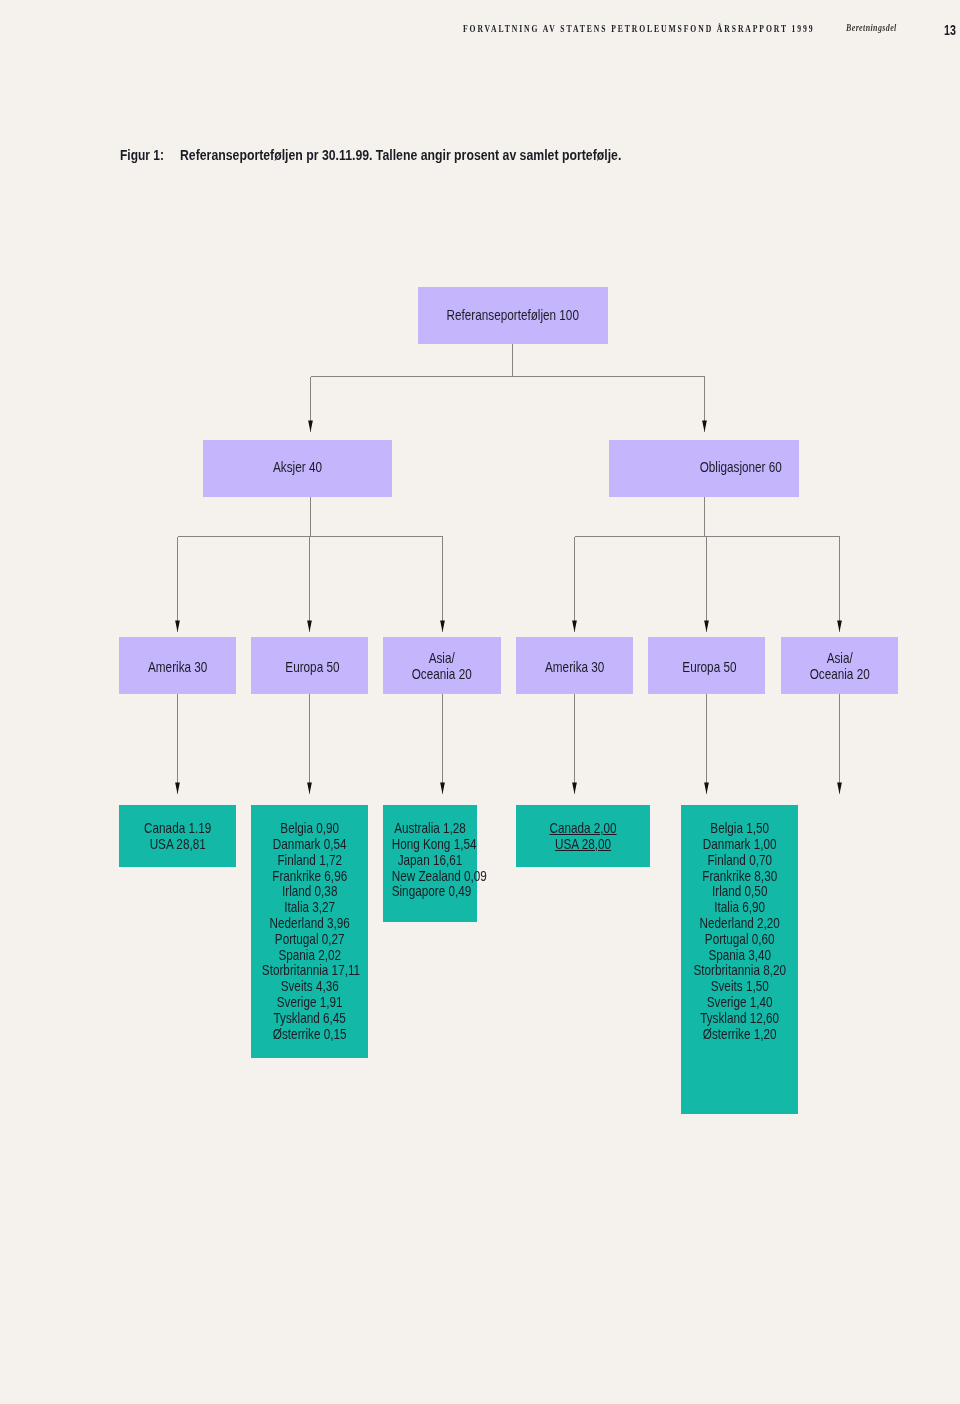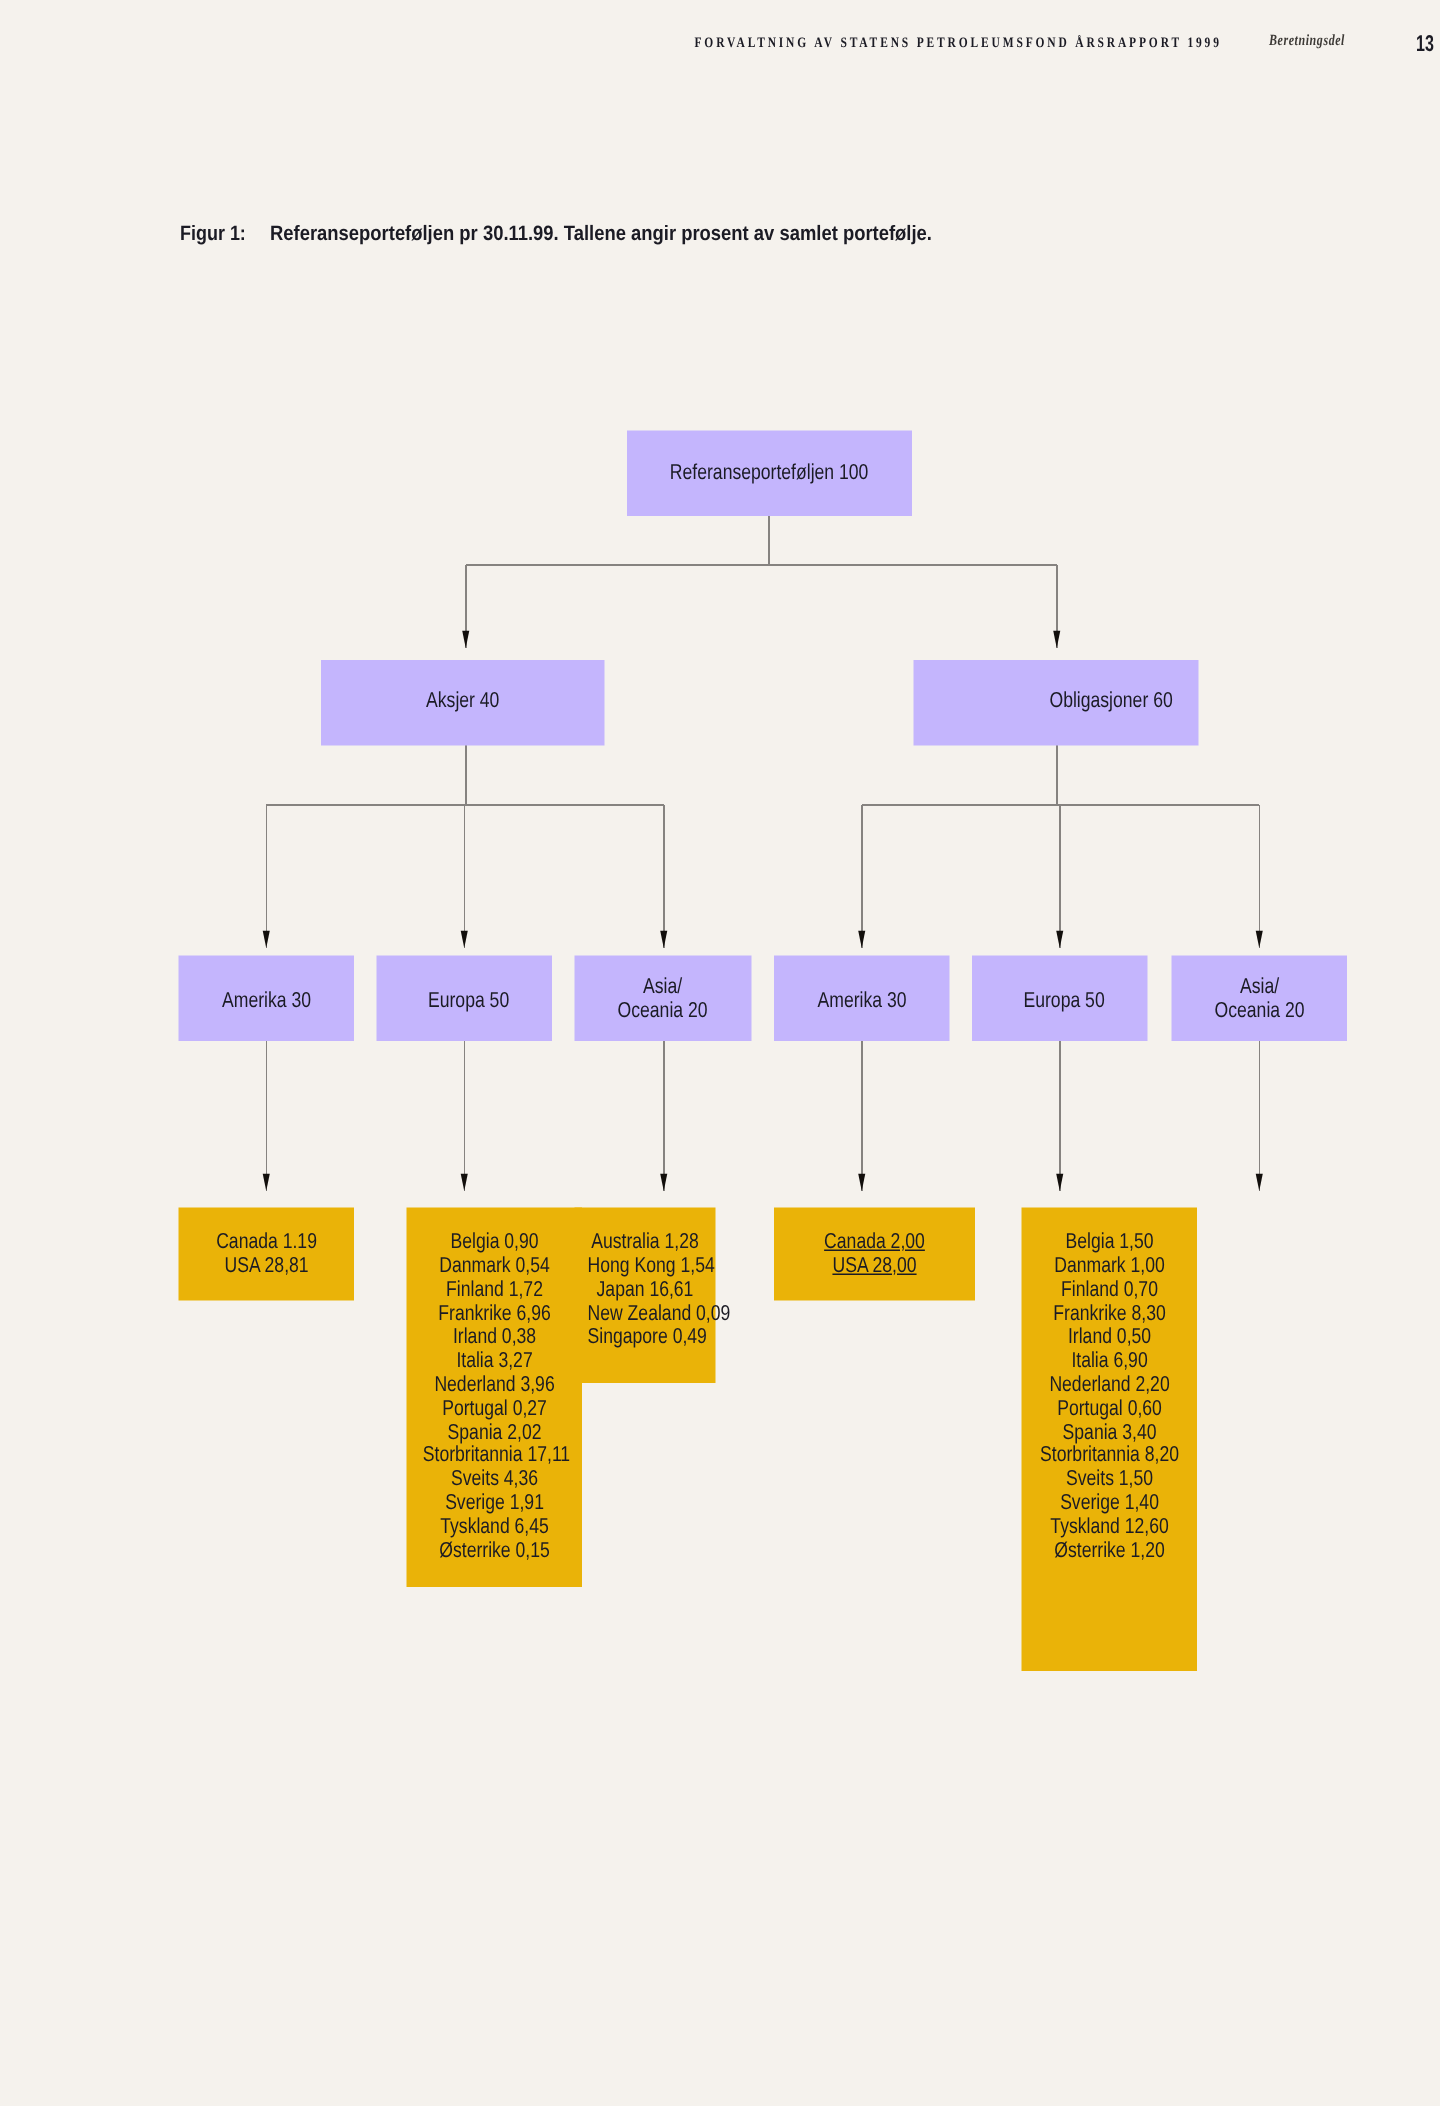--- a/index.html
+++ b/index.html
@@ -59,21 +59,21 @@
     box-sizing:border-box;
   }
   .node > span {
     font-size:14.4px; line-height:15.8px;
     white-space:pre-line;
     display:block;
     transform:scaleX(0.815);
   }
   .list-node {
     position:absolute;
-    background:#eab308;
+    background:#14b8a6;
     color:#1b1b24;
     text-align:center;
     box-sizing:border-box;
     padding-top:16.2px;
   }
   .list-node > div {
     font-size:14.4px; line-height:15.8px;
     transform:scaleX(0.815);
     white-space:nowrap;
   }
@@ -124,21 +124,21 @@
         <path d="M309.50 794.00 L307.15 782.50 L311.85 782.50 Z" fill="#120f0c" stroke="none"></path>
         <path d="M442.50 794.00 L440.15 782.50 L444.85 782.50 Z" fill="#120f0c" stroke="none"></path>
         <path d="M574.50 794.00 L572.15 782.50 L576.85 782.50 Z" fill="#120f0c" stroke="none"></path>
         <path d="M706.50 794.00 L704.15 782.50 L708.85 782.50 Z" fill="#120f0c" stroke="none"></path>
         <path d="M839.50 794.00 L837.15 782.50 L841.85 782.50 Z" fill="#120f0c" stroke="none"></path>
       </g>
     </svg>
     <div class="node" style="left:418.0px; top:287.0px; width:189.5px; height:56.5px; padding-top:20.8px;">
       <span>Referanseporteføljen 100</span>
     </div>
-    <div class="node" style="left:214px; top:440.0px; width:189.0px; height:56.5px; padding-top:20.0px; padding-left:0.0px;">
+    <div class="node" style="left:203px; top:440.0px; width:189.0px; height:56.5px; padding-top:20.0px; padding-left:0.0px;">
       <span>Aksjer 40</span>
     </div>
     <div class="node" style="left:609.0px; top:440.0px; width:190.0px; height:56.5px; padding-top:20.0px; padding-left:8.4px;text-align:right;">
       <span>Obligasjoner 60</span>
     </div>
     <div class="node" style="left:118.6px; top:637.0px; width:117.4px; height:56.5px; padding-top:22.6px; padding-left:0.0px;">
       <span>Amerika 30</span>
     </div>
     <div class="node" style="left:251.0px; top:637.0px; width:117.4px; height:56.5px; padding-top:22.6px; padding-left:4.6px;">
       <span>Europa 50</span>
@@ -156,21 +156,21 @@
     <div class="node" style="left:780.5px; top:637.0px; width:117.4px; height:56.5px; padding-top:14.1px; padding-left:0.0px;">
       <span>Asia/
 Oceania 20</span>
     </div>
     <div class="list-node" style="left:118.6px; top:805.0px; width:117.4px; height:61.5px;">
       <div>
           <div>Canada 1.19</div>
           <div>USA 28,81</div>
         </div>
     </div>
-    <div class="list-node" style="left:251.0px; top:805.0px; width:117.4px; height:252.5px;margin-left:20px;">
+    <div class="list-node" style="left:251.0px; top:805.0px; width:117.4px; height:252.5px;">
       <div>
           <div>Belgia 0,90</div>
           <div>Danmark 0,54</div>
           <div>Finland 1,72</div>
           <div>Frankrike 6,96</div>
           <div>Irland 0,38</div>
           <div>Italia 3,27</div>
           <div>Nederland 3,96</div>
           <div>Portugal 0,27</div>
           <div>Spania 2,02</div>

